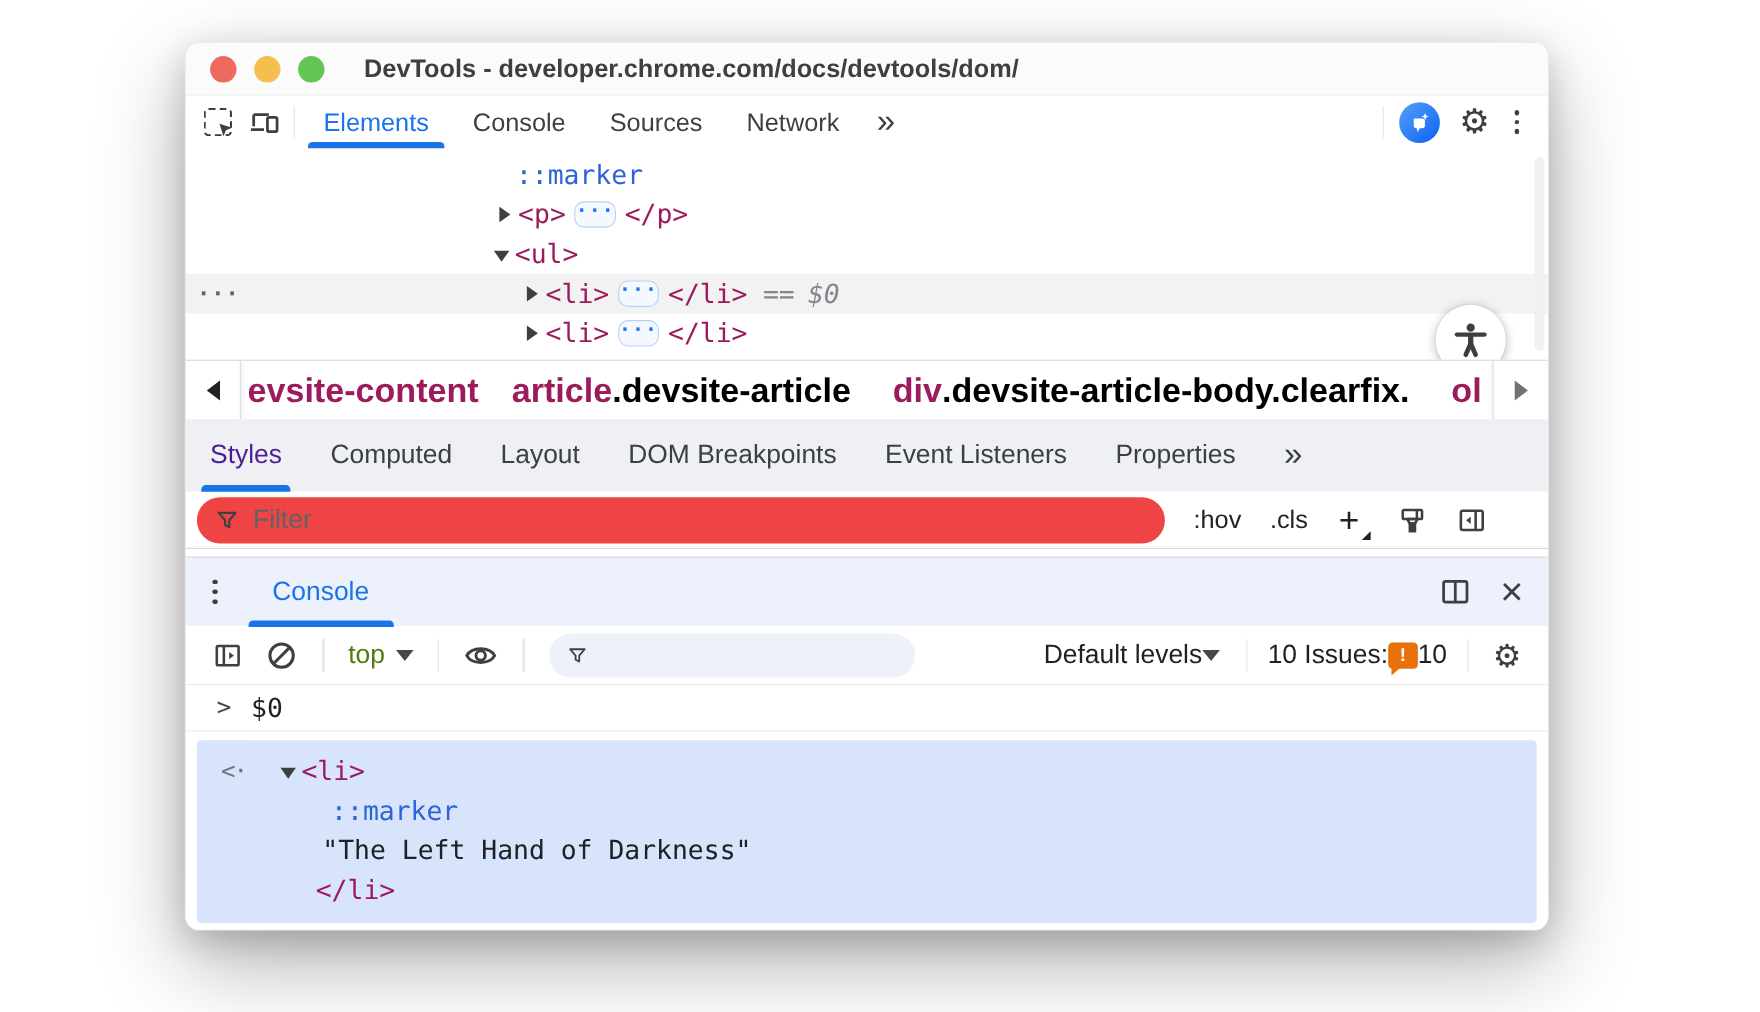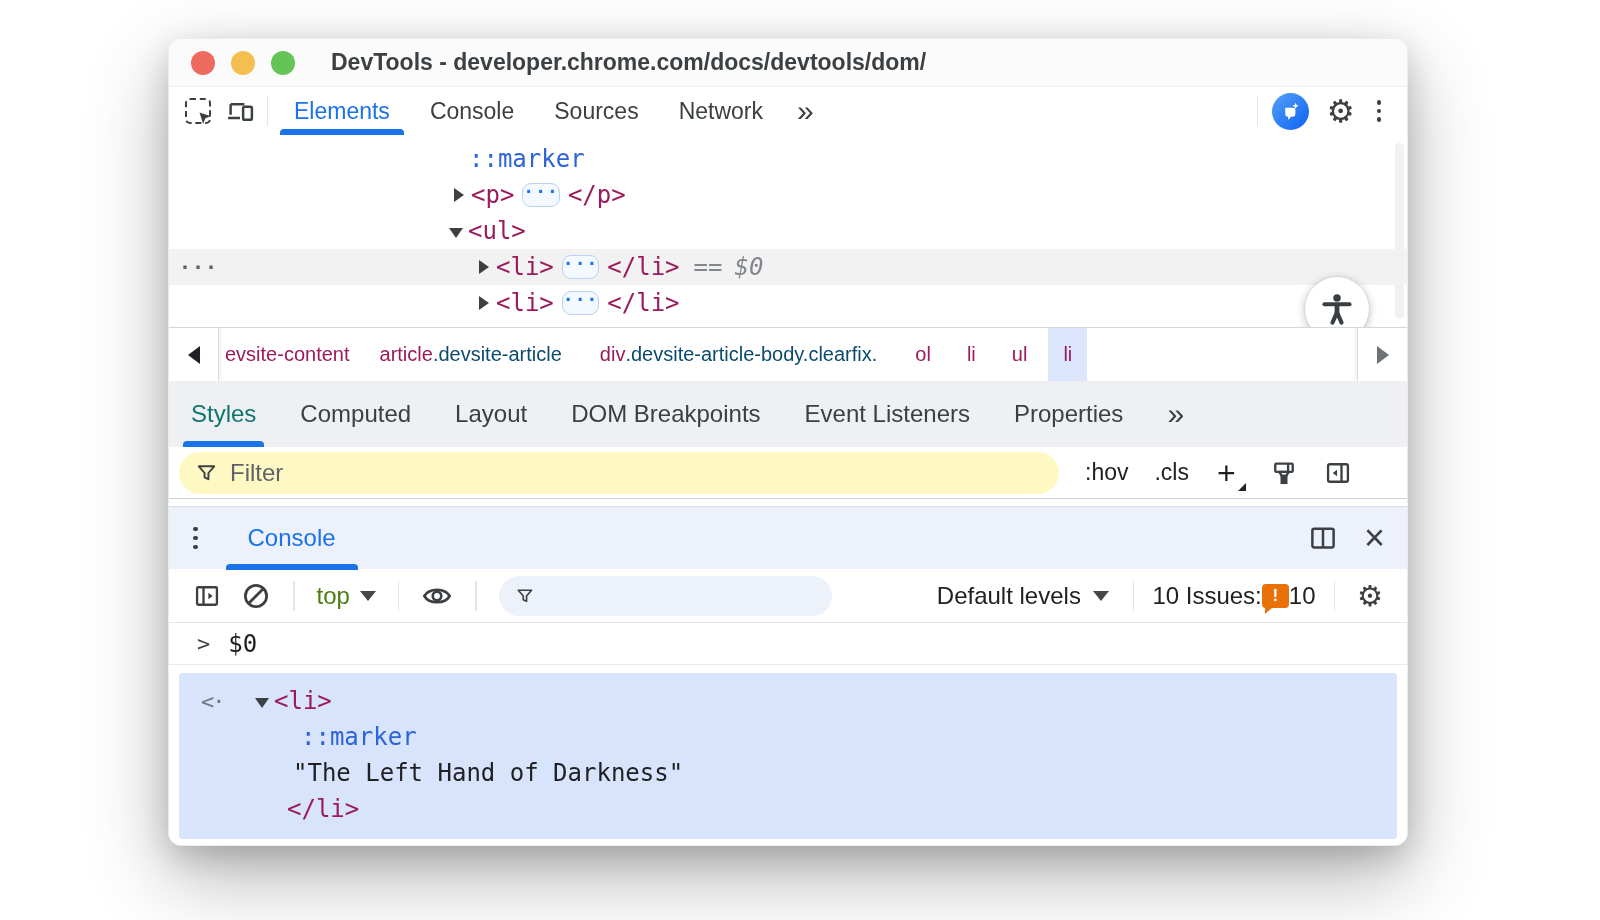--- a/index.html
+++ b/index.html
@@ -58,40 +58,40 @@
               box-shadow:0 2px 10px rgba(0,0,0,.28), 0 0 2px rgba(0,0,0,.12); display:flex; align-items:center; justify-content:center; cursor:pointer; }
   .tree-scroll { position:absolute; right:3px; top:8px; width:9px; height:176px; background:#f1f1f1; border-radius:5px; }
 
   .ind-marker { padding-left:300px; }
   .ind-p  { padding-left:285px; }
   .ind-ul { padding-left:280px; }
   .ind-li { padding-left:310px; }
 
   
   .crumbbar { height:54px; border-top:1px solid #d4d6d9; background:#fff; display:flex; align-items:stretch; flex:0 0 auto;
-              font-size:20px; overflow:hidden; position:relative; }
+              font-size:31px; overflow:hidden; position:relative;font-weight:bold; }
   .crumb-nav { width:50px; display:flex; align-items:center; justify-content:center; background:#fff; cursor:pointer; flex:0 0 auto; }
   .crumb-nav.left  { border-right:1px solid #dadce0; box-shadow:2px 0 4px rgba(0,0,0,.06); }
   .crumb-nav.right { border-left:1px solid #dadce0; box-shadow:-2px 0 4px rgba(0,0,0,.06); position:absolute; right:0; top:0; bottom:0; }
   .nav-tri-l { width:0;height:0;border-top:9px solid transparent;border-bottom:9px solid transparent;border-right:12px solid #202124; }
   .nav-tri-r { width:0;height:0;border-top:9px solid transparent;border-bottom:9px solid transparent;border-left:12px solid #6e7276; }
   .crumb { display:flex; align-items:center; padding:0 15px; cursor:pointer; white-space:nowrap; }
-  .crumb .t { color:#9b1b5c; } .crumb .c { color:#0c4a6e; }
+  .crumb .t { color:#9b1b5c; } .crumb .c { color:#000000; }
   .crumb.sel { background:#dbe5fb; }
 
   
   .side-tabs { height:66px; background:#eef0f4; display:flex; align-items:center; flex:0 0 auto; font-size:24px; padding-left:8px; }
   .stab { padding:0 14px; height:66px; display:flex; align-items:center; color:#3c4043; cursor:pointer; position:relative; margin-right:16px;}
-  .stab.active { color:#0f766e; }
+  .stab.active { color:#4c1d95; }
   .stab.active .underline { position:absolute; left:6px; right:6px; bottom:0; height:6px; border-radius:4px 4px 0 0; background:#1a73e8; }
 
   
   .styles-toolbar { height:52px; background:#fff; border-bottom:1px solid #cfd1d4; display:flex; align-items:center;
                     padding:0 12px 0 10px; flex:0 0 auto; }
-  .filter-pill { flex:0 0 880px; height:42px; background:#fef9c3; border-radius:21px; display:flex; align-items:center;
+  .filter-pill { flex:0 0 880px; height:42px; background:#ef4444; border-radius:21px; display:flex; align-items:center;
                  padding:0 16px; gap:12px; }
   .filter-pill input { border:none; outline:none; background:transparent; font-size:24px; color:#202124; width:100%;
                        font-family:"Liberation Sans", sans-serif; }
   .filter-pill input::placeholder { color:#5f6368; }
   .tok-toggle { font-size:23px; font-weight:500; color:#202124; margin-left:26px; cursor:pointer; }
   .plus-btn { position:relative; font-size:32px; font-weight:400; color:#202124; margin-left:28px; cursor:pointer; line-height:1; padding-right:8px;}
   .plus-corner { position:absolute; right:-2px; bottom:-2px; width:0; height:0; border-left:8px solid transparent; border-bottom:8px solid #202124; }
   .icon-btn { margin-left:26px; cursor:pointer; display:flex; align-items:center; }
 
   .gapstrip { height:7px; background:#fff; flex:0 0 auto; }
@@ -106,21 +106,21 @@
   .close-x { font-size:36px; color:#3c4043; cursor:pointer; line-height:1; }
 
   
   .con-toolbar { height:54px; background:#fff; border-bottom:1px solid #e4e7ec; display:flex; align-items:center; flex:0 0 auto; padding:0 14px; }
   .ct-div { width:1.5px; height:30px; background:#dfe4ef; margin:0 12px; }
   .ct-icon { padding:0 10px; display:flex; align-items:center; cursor:pointer; }
   .ctx-dd { display:flex; align-items:center; gap:10px; font-size:24px; color:#4d7c0f; padding:0 10px; cursor:pointer; }
   .caret { width:0; height:0; border-left:8px solid transparent; border-right:8px solid transparent; border-top:10px solid #474747; }
   .con-filter { width:333px; height:40px; background:#edf1f9; border-radius:20px; display:flex; align-items:center; padding:0 16px; gap:10px; margin-left:10px; }
   .con-filter input { border:none; outline:none; background:transparent; width:100%; font-size:22px; }
-  .levels { display:flex; align-items:center; gap:12px; font-size:24px; color:#202124; margin-left:auto; cursor:pointer; padding:0 12px; }
+  .levels { display:flex; align-items:center; gap:0; font-size:24px; color:#202124; margin-left:auto; cursor:pointer; padding:0 12px; }
   .issues { display:flex; align-items:center; gap:0; font-size:24px; color:#202124; cursor:pointer; padding:0 6px; }
   .issue-ic { position:relative; width:27px; height:24px; background:#e8710a; border-radius:4px; color:#fff; font-weight:bold;
               font-size:17px; display:flex; align-items:center; justify-content:center; }
   .issue-ic:after { content:""; position:absolute; left:3px; bottom:-6px; width:0; height:0;
                     border-top:7px solid #e8710a; border-right:8px solid transparent; }
 
   
   .con-body { flex:1 1 auto; background:#fff; font-family:"DejaVu Sans Mono", monospace; font-size:24px; overflow:hidden; }
   .prompt-row { height:42px; display:flex; align-items:center; padding-left:28px; border-bottom:1px solid #e9ebee; gap:18px; }
   .prompt-chev { color:#44474a; font-size:22px; }

